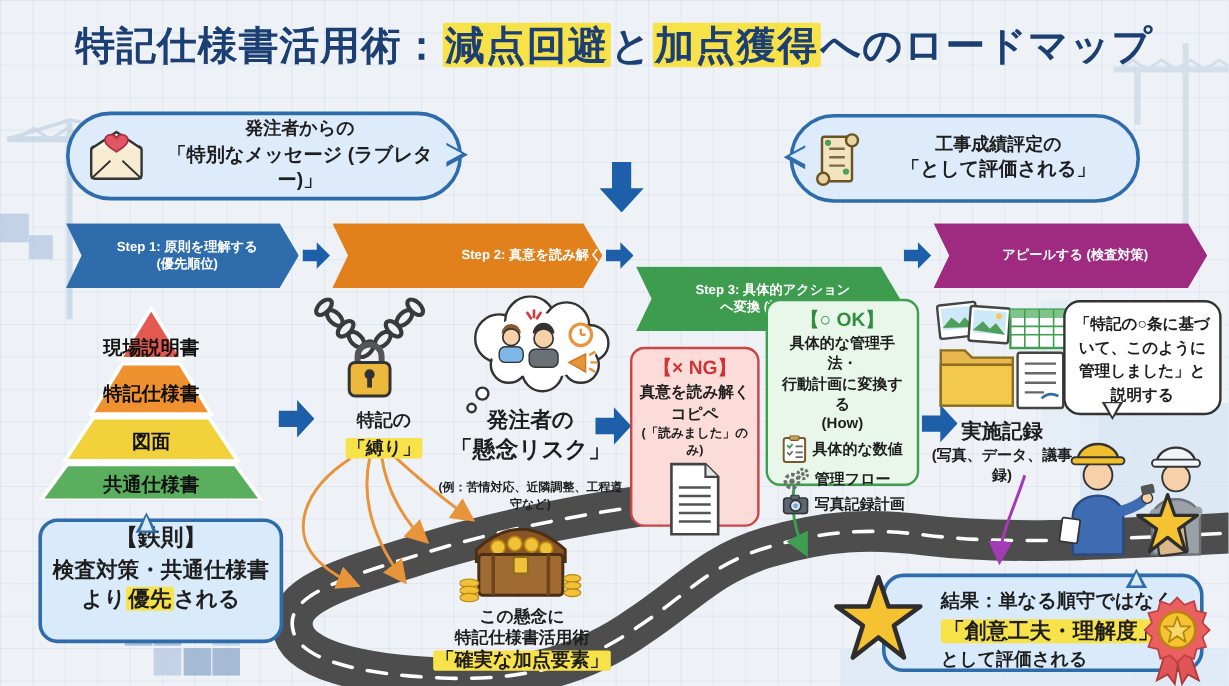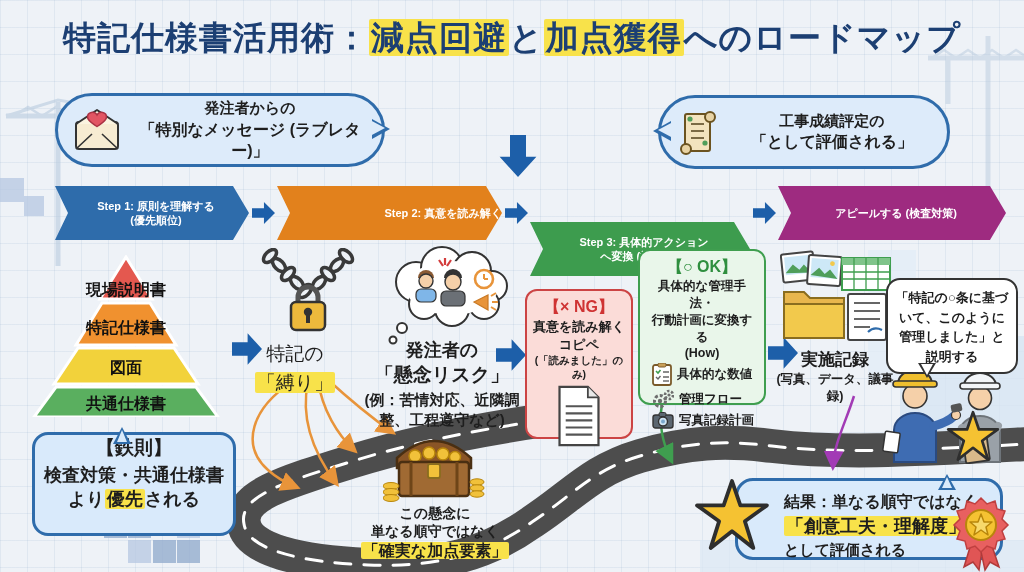--- a/index.html
+++ b/index.html
@@ -42,21 +42,21 @@
   .rule-box::before{content:"";position:absolute;top:-17px;left:78px;width:0;height:0;
       border:9px solid transparent;border-bottom:17px solid #2f6cab;}
   .rule-box::after{content:"";position:absolute;top:-10px;left:82px;width:0;height:0;
       border:5px solid transparent;border-bottom:12px solid #d9eafb;}
   .ng-box{background:#fbdcd8;border:2.5px solid #cc4444;border-radius:12px;text-align:center;
           box-sizing:border-box;padding:6px 4px;}
   .ok-box{background:#e9f6ea;border:2.5px solid #3f9e4f;border-radius:12px;text-align:center;
           box-sizing:border-box;padding:6px 6px;}
   .ok-item{display:flex;align-items:center;gap:5px;margin:3px 0 0 6px;font-size:12.5px;font-weight:700;text-align:left;}
   .worker-bubble{background:#fff;border:2.5px solid #333;border-radius:14px;text-align:center;
-          font-size:13px;font-weight:700;line-height:1.5;box-sizing:border-box;padding:8px 6px;margin-top:28px;}
+          font-size:13px;font-weight:700;line-height:1.5;box-sizing:border-box;padding:8px 6px;}
   .worker-bubble::before{content:"";position:absolute;bottom:-15px;left:30px;width:0;height:0;
       border:9px solid transparent;border-top:15px solid #333;}
   .worker-bubble::after{content:"";position:absolute;bottom:-9px;left:33px;width:0;height:0;
       border:6px solid transparent;border-top:11px solid #fff;}
   .result-box{background:#d9eafb;border:3px solid #2f6cab;border-radius:18px;box-sizing:border-box;
       padding:9px 6px 6px 46px;font-weight:800;line-height:1.45;}
   .result-box::before{content:"";position:absolute;top:-16px;right:44px;width:0;height:0;
       border:9px solid transparent;border-bottom:16px solid #2f6cab;}
   .result-box::after{content:"";position:absolute;top:-9px;right:48px;width:0;height:0;
       border:5px solid transparent;border-bottom:11px solid #d9eafb;}
@@ -218,21 +218,21 @@
       <ellipse cx="86" cy="8" rx="4.5" ry="8" transform="rotate(-45 86 8)"></ellipse>
       <ellipse cx="77" cy="17" rx="8" ry="4.5" transform="rotate(-45 77 17)"></ellipse>
       <ellipse cx="68" cy="26" rx="4.5" ry="8" transform="rotate(-45 68 26)"></ellipse>
       <ellipse cx="59" cy="35" rx="8" ry="4.5" transform="rotate(-45 59 35)"></ellipse>
     </g>
     <path d="M38 56 v-7 a10 10 0 0 1 20 0 v7" fill="none" stroke="#555" stroke-width="5"></path>
     <rect x="31" y="54" width="34" height="28" rx="5" fill="#edb93c" stroke="#333" stroke-width="2.5"></rect>
     <circle cx="48" cy="64" r="4.2" fill="#333"></circle>
       <rect x="46" y="66" width="4" height="9" fill="#333"></rect>
   </svg>
-  <div class="abs z2 center" style="left:239px;top:340px;width:112px;font-weight:400;font-size:19px;line-height:1.5;">
+  <div class="abs z2 center" style="left:264px;top:340px;width:112px;font-weight:700;font-size:15px;line-height:1.5;">
     <div>特記の</div>
     <div><span class="hl">「縛り」</span></div>
   </div>
 
   <svg class="abs z2" style="left:384px;top:246px;" width="132" height="102" viewBox="0 0 132 102">
     <g fill="#fff" stroke="#333" stroke-width="2">
       <circle cx="32" cy="36" r="20"></circle>
         <circle cx="58" cy="22" r="21"></circle>
         <circle cx="88" cy="25" r="19"></circle>
       <circle cx="108" cy="40" r="15"></circle>
@@ -251,21 +251,21 @@
     <rect x="57" y="45" width="24" height="15" rx="5" fill="#6b7076" stroke="#333" stroke-width="1.2"></rect>
     <path d="M55 14 l4 6 M61 12 v7 M67 14 l-4 6" stroke="#d33c3c" stroke-width="2.2" fill="none"></path>
     <circle cx="100" cy="33" r="9" fill="#fff" stroke="#e8943a" stroke-width="2.6"></circle>
     <path d="M100 33 v-5 M100 33 h4" stroke="#e8943a" stroke-width="2"></path>
     <path d="M90 56 l14 -7 v15 z" fill="#e8943a" stroke="#c97a25" stroke-width="1.2"></path>
     <path d="M107 50 l5 -3 M108 56 h6 M107 61 l5 3" stroke="#e8943a" stroke-width="2" fill="none"></path>
   </svg>
   <div class="abs z2 center" style="left:364px;top:338px;width:156px;font-weight:800;">
     <div style="font-size:18px;">発注者の</div>
     <div style="font-size:19px;">「懸念リスク」</div>
-    <div style="font-size:15px;line-height:1.35;margin-top:2px;">(例：苦情対応、近隣調整、工程遵守など)</div>
+    <div style="font-size:10px;line-height:1.35;margin-top:12px;">(例：苦情対応、近隣調整、工程遵守など)</div>
   </div>
 
   <div class="abs z2 fat" style="left:496px;top:338px;width:30px;height:34px;"></div>
 
   <div class="abs z2 ng-box" style="left:525px;top:249px;width:108px;height:150px;margin-top:40px;">
     <div style="font-size:16px;font-weight:800;color:#cf3333;">【× NG】</div>
     <div style="font-size:13px;font-weight:800;">真意を読み解く</div>
     <div style="font-size:13px;font-weight:800;">コピペ</div>
     <div style="font-size:10.5px;font-weight:700;">(「読みました」のみ)</div>
     <svg width="50" height="62" viewBox="0 0 56 70" style="margin-top:3px;">
@@ -380,21 +380,21 @@
       <ellipse cx="8" cy="62" rx="8" ry="3.5" fill="#f1c13a" stroke="#b8860b"></ellipse>
       <ellipse cx="8" cy="68" rx="8" ry="3.5" fill="#f1c13a" stroke="#b8860b"></ellipse>
       <ellipse cx="8" cy="74" rx="8" ry="3.5" fill="#f1c13a" stroke="#b8860b"></ellipse>
       <ellipse cx="94" cy="58" rx="7" ry="3.2" fill="#f1c13a" stroke="#b8860b"></ellipse>
       <ellipse cx="94" cy="64" rx="7" ry="3.2" fill="#f1c13a" stroke="#b8860b"></ellipse>
       <ellipse cx="94" cy="70" rx="7" ry="3.2" fill="#f1c13a" stroke="#b8860b"></ellipse>
     </g>
   </svg>
   <div class="abs z2 center" style="left:347px;top:504px;width:176px;font-weight:800;line-height:1.3;">
     <div style="font-size:14px;">この懸念に</div>
-    <div style="font-size:14px;">単なる順守ではなく</div>
+    <div style="font-size:14px;">特記仕様書活用術</div>
     <div style="font-size:16px;margin-top:1px;"><span class="hl">「確実な加点要素」</span></div>
   </div>
 
   <svg class="abs z3" style="left:946px;top:410px;" width="54" height="54" viewBox="0 0 100 100">
     <polygon points="50,4 61,36 96,36 67,57 78,92 50,70 22,92 33,57 4,36 39,36" fill="#f5c232" stroke="#2e2e2e" stroke-width="5" stroke-linejoin="round"></polygon>
   </svg>
 
   <div class="abs z2 result-box" style="left:735px;top:478px;width:268px;height:82px;">
     <div style="font-size:16px;">結果：単なる順守ではなく</div>
     <div style="font-size:18px;"><span class="hl">「創意工夫・理解度」</span></div>

